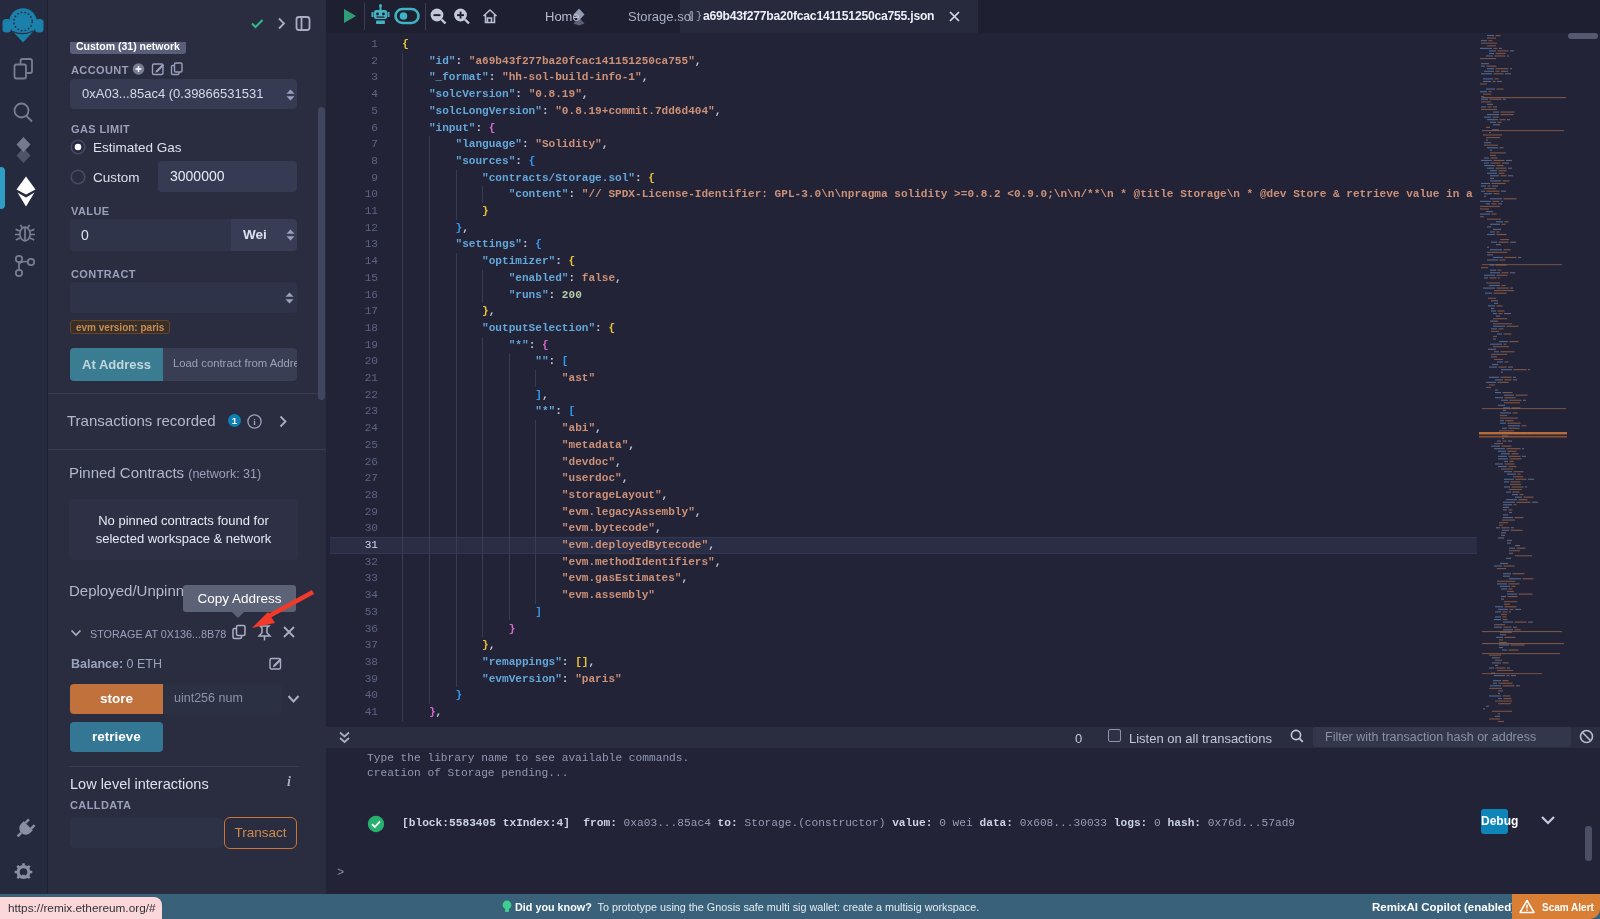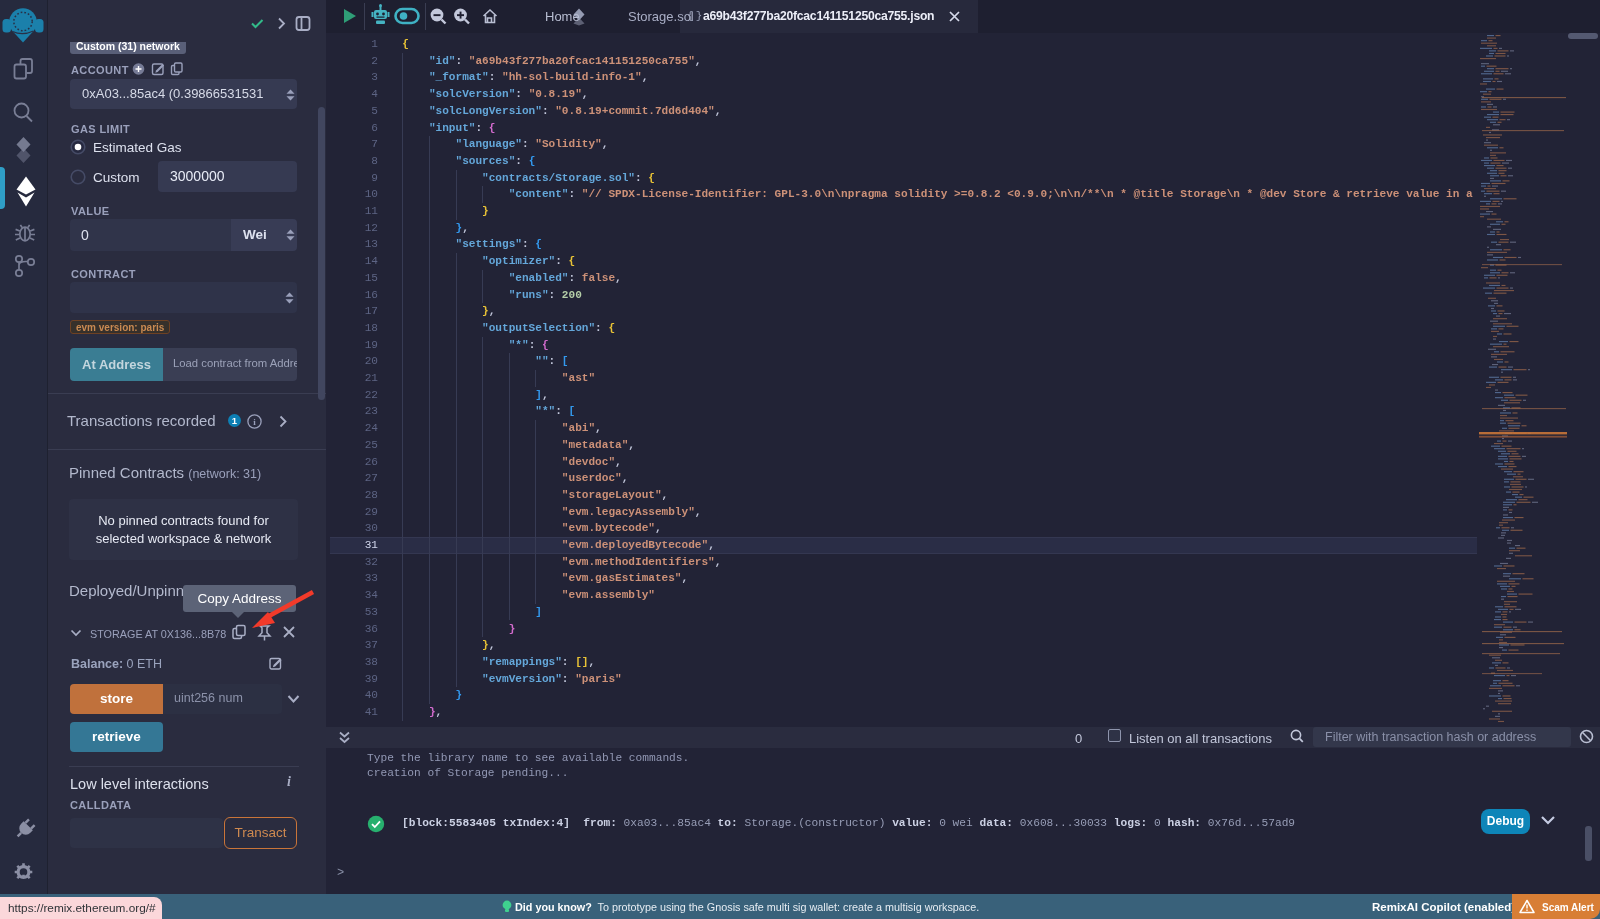--- a/index.html
+++ b/index.html
@@ -794,21 +794,21 @@
       <circle cx="7.5" cy="7.5" r="6" stroke="#b9bed2" stroke-width="1.6" fill="none"></circle>
       <line x1="3.3" y1="3.3" x2="11.7" y2="11.7" stroke="#b9bed2" stroke-width="1.6"></line>
     </svg>
 <div class="abs mono" style="left:41px;top:752px;font-size:11.2px;color:#9298b4;">Type the library name to see available commands.</div>
 <div class="abs mono" style="left:41px;top:767px;font-size:11.2px;color:#9298b4;">creation of Storage pending...</div>
 <svg class="abs" style="left:41px;top:815px" width="18" height="18" viewBox="0 0 18 18">
       <circle cx="9" cy="9" r="8.2" fill="#27b06e"></circle>
       <path d="M5,9.2 l2.8,2.8 5.2,-5.6" stroke="#fff" stroke-width="1.8" fill="none"></path>
     </svg>
 <div class="abs mono" style="left:76px;top:817px;font-size:11.2px;color:#979db6;"><b style="color:#ccd1e4">[block:5583405 txIndex:4]</b>&nbsp; <b style="color:#ccd1e4">from:</b> 0xa03...85ac4 <b style="color:#ccd1e4">to:</b> Storage.(constructor) <b style="color:#ccd1e4">value:</b> 0 wei <b style="color:#ccd1e4">data:</b> 0x608...30033 <b style="color:#ccd1e4">logs:</b> 0 <b style="color:#ccd1e4">hash:</b> 0x76d...57ad9</div>
-<div class="abs" style="left:1155px;top:809px;width:49px;height:25px;background:#0e85b8;border-radius:8px;text-align:center;line-height:25px;color:#fff;font-size:12px;font-weight:bold;">Debug</div>
+<div class="abs" style="left:1155px;top:809px;width:27px;height:25px;background:#0e85b8;border-radius:3px;text-align:center;line-height:25px;color:#fff;font-size:12px;font-weight:bold;">Debug</div>
 <svg class="abs" style="left:1214px;top:814px" width="16" height="13" viewBox="0 0 16 13">
       <path d="M2,3 l6,6 6,-6" stroke="#c5cbe2" stroke-width="2.2" fill="none"></path>
     </svg>
 <div class="abs mono" style="left:11px;top:866px;font-size:12px;color:#8a90a8;">&gt;</div>
 <div class="abs" style="left:1259px;top:826px;width:7px;height:35px;background:#4a4f66;border-radius:3px;"></div>
 </div>
 <div class="abs" style="left:0;top:894px;width:1600px;height:25px;background:#39617a;"></div>
 <svg class="abs" style="left:500px;top:899px" width="14" height="15" viewBox="0 0 14 15">
     <circle cx="7" cy="6" r="4.4" fill="#3fd08f"></circle>
     <rect x="5" y="10" width="4" height="3" rx="1" fill="#3fd08f"></rect>

